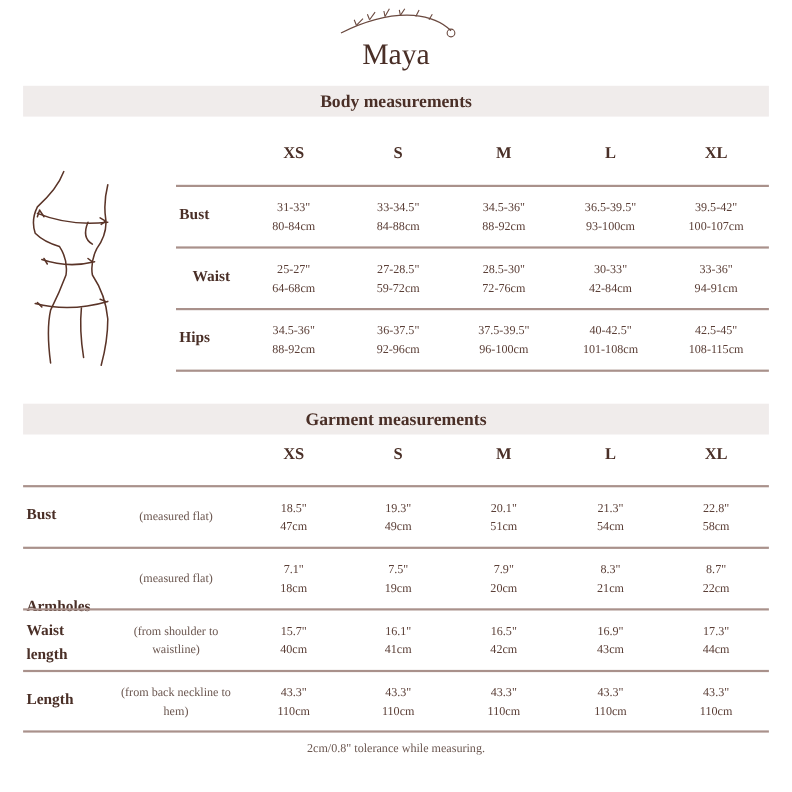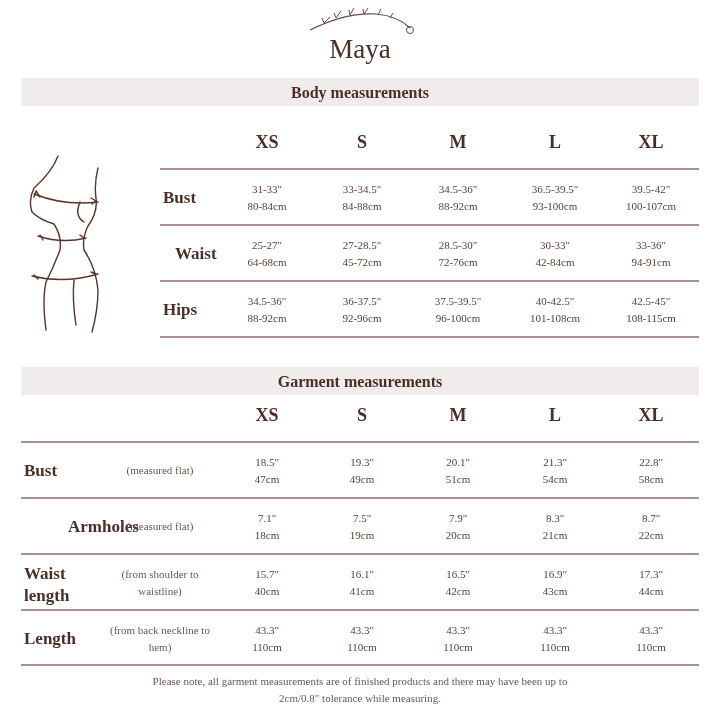--- a/index.html
+++ b/index.html
@@ -3,24 +3,24 @@
 <meta charset="utf-8">
 <style>
   html, body { margin:0; padding:0; background:#ffffff; }
   body { width:720px; height:720px; position:relative; overflow:hidden;
          font-family:"Liberation Serif","DejaVu Serif",serif; color:#4a2f27; }
   .abs { position:absolute; }
   .branch { left:306px; top:4px; width:110px; height:32px; }
   .title { left:0; width:720px; top:34px; text-align:center; font-size:27px; color:#4a2f27; }
   .band { left:21px; width:678px; background:#f0eceb; height:28px; text-align:center;
           font-weight:bold; font-size:16px; line-height:30px; color:#4a2f27; }
-  .hdr { font-weight:bold; font-size:18px; text-align:center; width:80px; margin-left:-40px; }
+  .hdr { font-weight:bold; font-size:15px; text-align:center; width:80px; margin-left:-40px; }
   .rule { height:2px; background:#a9918b; }
   .cell { text-align:center; font-size:11px; line-height:17px; color:#5a3e36; width:110px; margin-left:-55px; }
-  .lbl { font-weight:bold; font-size:17px; color:#4a2f27; }
+  .lbl { font-weight:bold; font-size:14px; color:#4a2f27; }
   .note { font-size:11px; color:#6b5750; text-align:center; line-height:17px; }
   .figure { left:24px; top:150px; width:96px; height:185px; }
 </style>
 </head>
 <body>
 
 <svg class="abs branch" viewBox="0 0 110 32">
   <path d="M4 26 Q40 8 70 10 Q92 12 104 24" fill="none" stroke="#6b4a40" stroke-width="1.2"></path>
   <path d="M18 19 l6 -6 M30 14 l5 -7 M44 11 l4 -7 M58 10 l4 -6 M72 11 l3 -6 M84 14 l3 -5" stroke="#6b4a40" stroke-width="1" fill="none"></path>
   <path d="M18 19 l-2 -5 M30 14 l-2 -5 M44 11 l-1 -5 M58 10 l-1 -5" stroke="#6b4a40" stroke-width="1" fill="none"></path>
@@ -80,21 +80,21 @@
 <div class="abs rule" style="left:160px; width:539px; top:224px;"></div>
 
 <div>
   <div class="abs lbl" style="left:175px; top:244px;">Waist</div>
   <div class="abs cell" style="left:267px; top:237px;">
       <div>25-27"</div>
       <div>64-68cm</div>
     </div>
   <div class="abs cell" style="left:362px; top:237px;">
       <div>27-28.5"</div>
-      <div>45-72cm</div>
+      <div>59-72cm</div>
     </div>
   <div class="abs cell" style="left:458px; top:237px;">
       <div>28.5-30"</div>
       <div>72-76cm</div>
     </div>
   <div class="abs cell" style="left:555px; top:237px;">
       <div>30-33"</div>
       <div>42-84cm</div>
     </div>
   <div class="abs cell" style="left:651px; top:237px;">
@@ -160,21 +160,21 @@
       <div>54cm</div>
     </div>
   <div class="abs cell" style="left:651px; top:454px;">
       <div>22.8"</div>
       <div>58cm</div>
     </div>
 </div>
 <div class="abs rule" style="left:21px; width:678px; top:497px;"></div>
 
 <div>
-  <div class="abs lbl" style="left:24px; top:517px;margin-left:44px;">Armholes</div>
+  <div class="abs lbl" style="left:24px; top:544px;">Armholes</div>
   <div class="abs note" style="left:105px; width:110px; top:518px;">(measured flat)</div>
   <div class="abs cell" style="left:267px; top:510px;">
       <div>7.1"</div>
       <div>18cm</div>
     </div>
   <div class="abs cell" style="left:362px; top:510px;">
       <div>7.5"</div>
       <div>19cm</div>
     </div>
   <div class="abs cell" style="left:458px; top:510px;">
@@ -247,15 +247,14 @@
       <div>110cm</div>
     </div>
   <div class="abs cell" style="left:651px; top:622px;">
       <div>43.3"</div>
       <div>110cm</div>
     </div>
 </div>
 <div class="abs rule" style="left:21px; width:678px; top:664px;"></div>
 
 <div class="abs note" style="left:0; width:720px; top:673px;">
-  <div>Please note, all garment measurements are of finished products and there may have been up to</div>
   <div>2cm/0.8" tolerance while measuring.</div>
 </div>
 
 </body></html>

